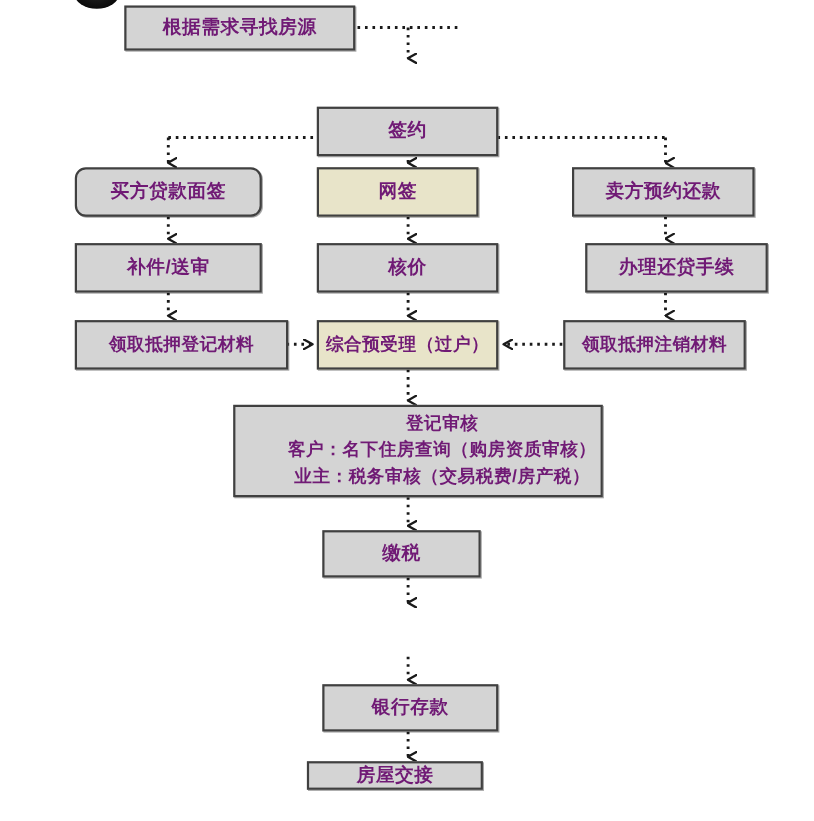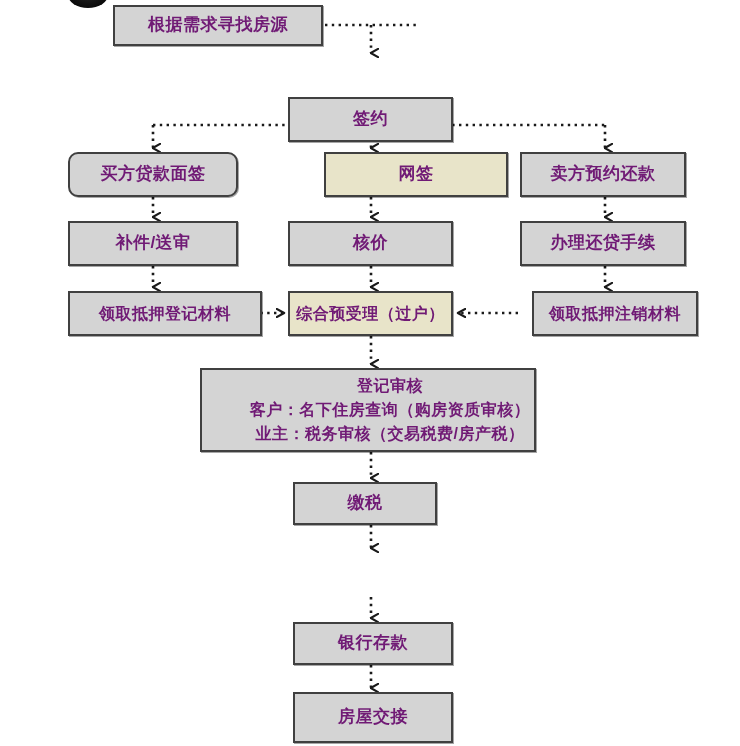--- a/index.html
+++ b/index.html
@@ -121,64 +121,64 @@
 
 
   <div class="node" style="left:288px;top:57px;width:165px;height:45px;margin-top:40px;">
     <span class="line">签约</span>
   </div>
 
   <div class="node" style="left:68px;top:152px;width:170px;height:45px;border-radius:10px;">
     <span class="line">买方贷款面签</span>
   </div>
 
-  <div class="node highlight" style="left:288px;top:152px;width:184px;height:45px;margin-left:36px;">
+  <div class="node highlight" style="left:288px;top:152px;width:147px;height:45px;">
     <span class="line">网签</span>
   </div>
 
   <div class="node" style="left:520px;top:152px;width:166px;height:45px;">
     <span class="line">卖方预约还款</span>
   </div>
 
   <div class="node" style="left:68px;top:221px;width:170px;height:45px;">
     <span class="line">补件/送审</span>
   </div>
 
   <div class="node" style="left:288px;top:221px;width:165px;height:45px;">
     <span class="line">核价</span>
   </div>
 
-  <div class="node" style="left:520px;top:221px;width:166px;height:45px;">
+  <div class="node" style="left:532px;top:221px;width:166px;height:45px;">
     <span class="line">办理还贷手续</span>
   </div>
 
   <div class="node" style="left:68px;top:291px;width:194px;height:45px;font-size:16px;">
     <span class="line">领取抵押登记材料</span>
   </div>
 
   <div class="node highlight" style="left:288px;top:291px;width:165px;height:45px;font-size:16px;">
     <span class="line">综合预受理（过户）</span>
   </div>
 
-  <div class="node" style="left:532px;top:291px;width:166px;height:45px;font-size:16px;">
+  <div class="node" style="left:512px;top:291px;width:166px;height:45px;font-size:16px;">
     <span class="line">领取抵押注销材料</span>
   </div>
 
-  <div class="node multiline" style="left:200px;top:368px;width:336px;height:84px;padding-left:44px;">
+  <div class="node multiline" style="left:212px;top:368px;width:336px;height:84px;padding-left:44px;">
     <span class="line">登记审核</span>
     <span class="line">客户：名下住房查询（购房资质审核）</span>
     <span class="line">业主：税务审核（交易税费/房产税）</span>
   </div>
 
   <div class="node" style="left:293px;top:482px;width:144px;height:43px;">
     <span class="line">缴税</span>
   </div>
 
 
   <div class="node" style="left:293px;top:622px;width:160px;height:43px;">
     <span class="line">银行存款</span>
   </div>
 
-  <div class="node" style="left:293px;top:692px;width:160px;height:51px;text-align:center;">
+  <div class="node" style="left:279px;top:692px;width:160px;height:26px;text-align:center;">
     <span class="line">房屋交接</span>
   </div>
 
 </div>
 
 </body></html>

